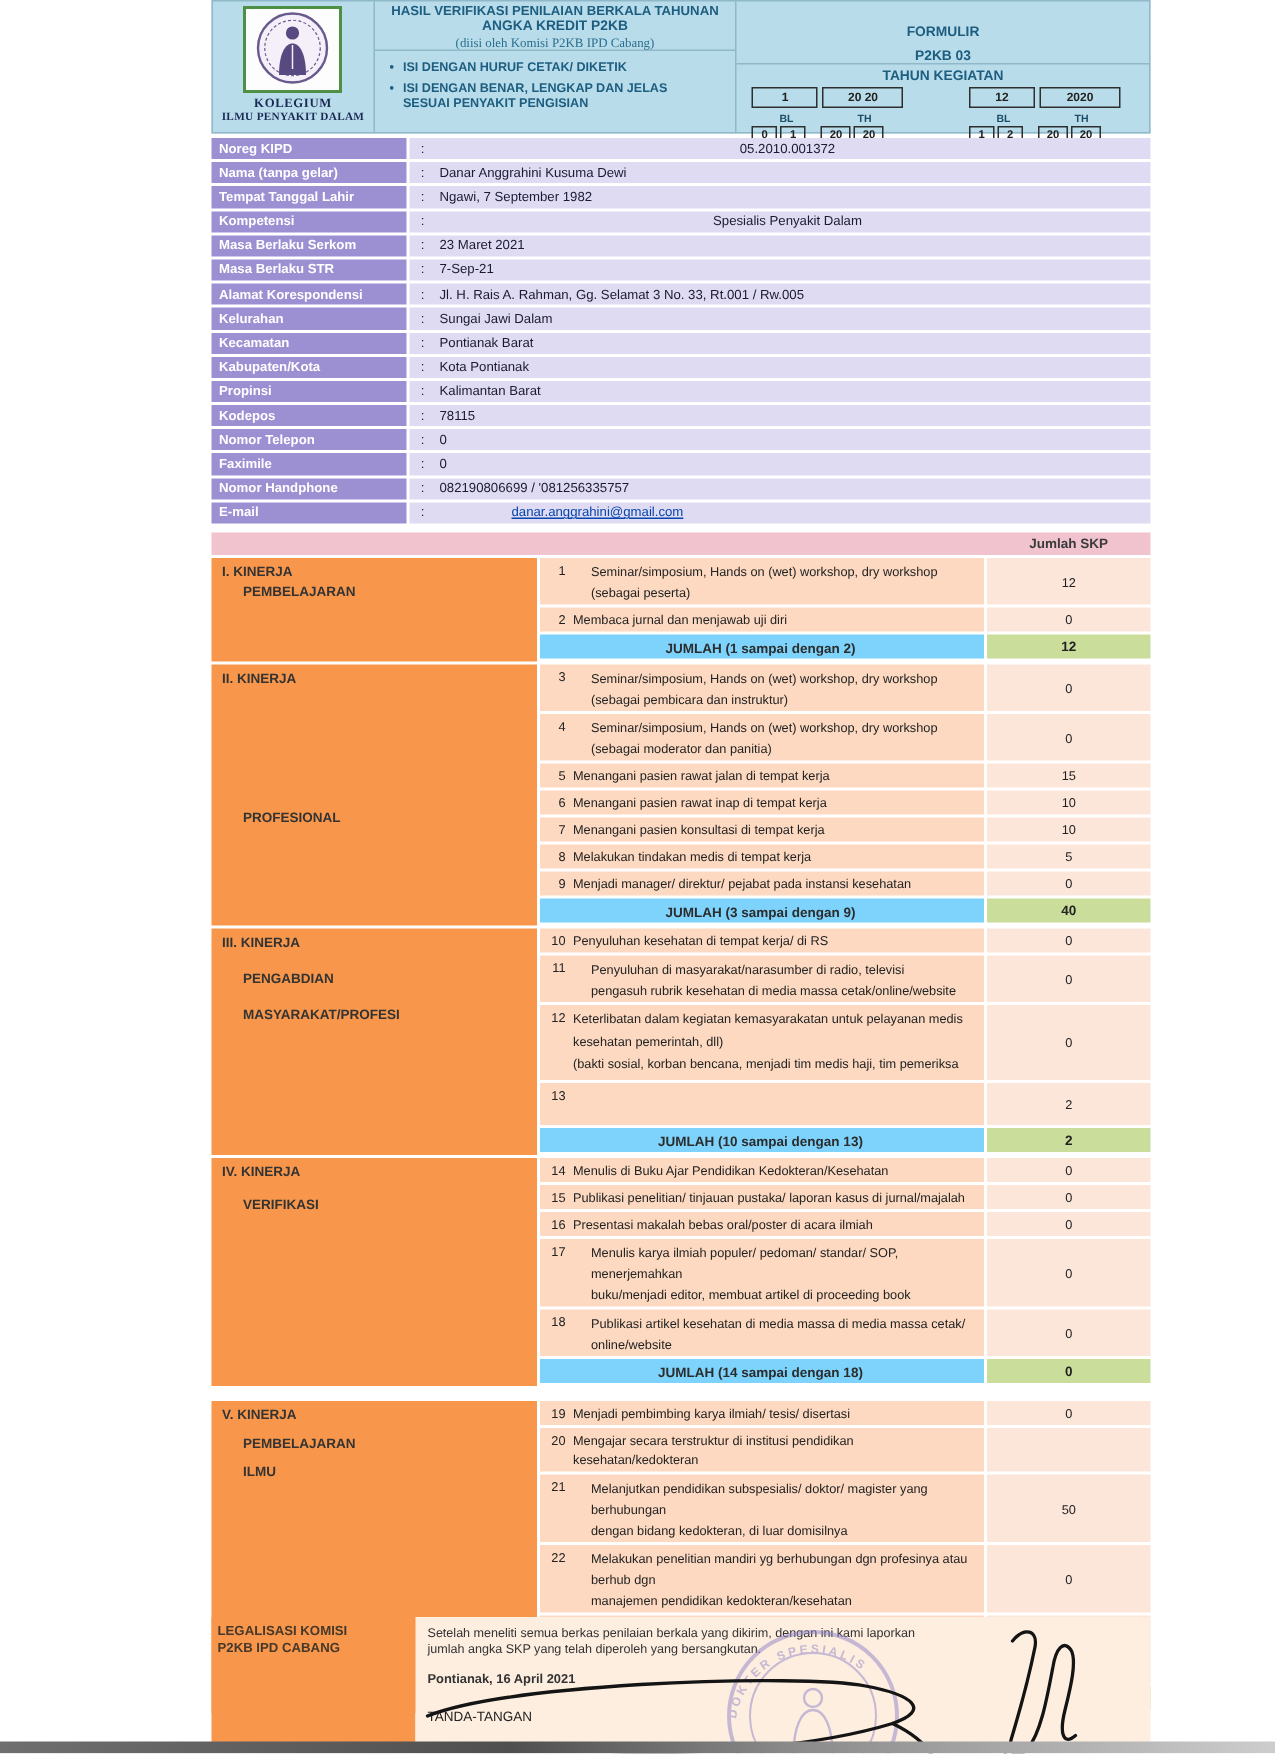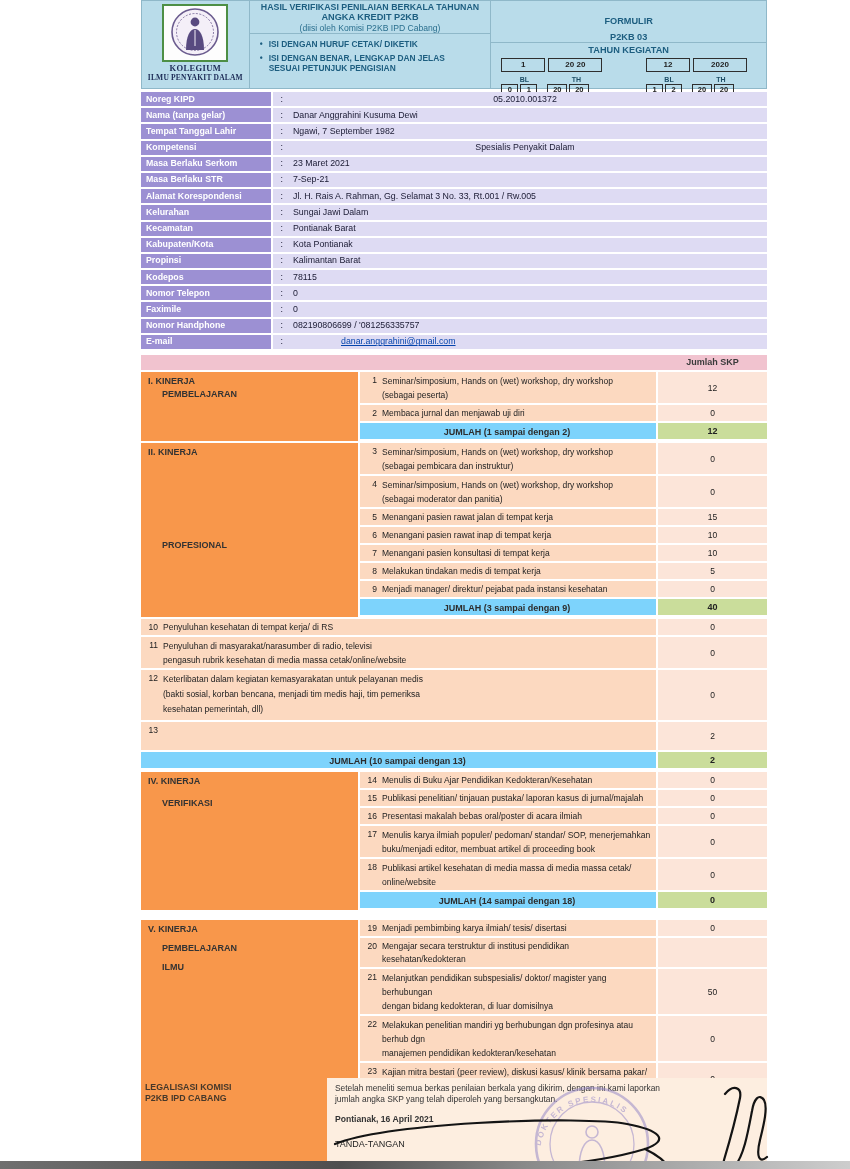--- a/index.html
+++ b/index.html
@@ -9,21 +9,21 @@
   .hdr{position:absolute;left:141px;top:0;width:626px;height:89px;background:#b9dcea;
        border:1px solid #8fb8c9;box-sizing:border-box;display:flex;}
   .hdr-logo{width:114px;border-right:1px solid #8fb8c9;box-sizing:border-box;text-align:center;}
   .seal-box{width:66px;height:58px;margin:3px auto 1px;border:2px solid #4d8f45;background:#fdfdfd;box-sizing:border-box;}
   .org1{font-family:"Liberation Serif",serif;font-weight:bold;font-size:8.5px;color:#1b2a55;letter-spacing:.4px;margin-top:1px;}
   .org2{font-family:"Liberation Serif",serif;font-weight:bold;font-size:7.5px;color:#1b2a55;letter-spacing:.2px;}
   .hdr-center{width:256px;border-right:1px solid #8fb8c9;box-sizing:border-box;display:flex;flex-direction:column;}
   .hdr-center-top{height:33px;padding-top:1px;text-align:center;border-bottom:1px solid #8fb8c9;box-sizing:border-box;}
   .t1{font-size:8.8px;font-weight:bold;color:#1d5e80;line-height:10px;}
   .t2{font-size:9.2px;font-weight:bold;color:#1d5e80;line-height:11px;}
-  .t3{font-size:8.6px;color:#2a6f8e;line-height:10px;}
+  .t3{font-size:8.6px;color:#2a6f8e;line-height:10px;font-family:Liberation Serif, serif;}
   .hdr-center-bot{padding:5px 4px 0 10px;}
   .brow{display:flex;font-size:8.4px;font-weight:bold;color:#1d5e80;line-height:10px;margin-bottom:4px;}
   .bdot{width:9px;}
   .hdr-right{flex:1;display:flex;flex-direction:column;margin-top:13px;}
   .hdr-right-top{height:33px;text-align:center;border-bottom:1px solid #8fb8c9;box-sizing:border-box;}
   .fml{font-size:9.2px;font-weight:bold;color:#1d5e80;margin-top:2px;}
   .fcode{font-size:9.2px;font-weight:bold;color:#1d5e80;margin-top:6px;}
   .tklabel{font-size:9.2px;font-weight:bold;color:#1d5e80;text-align:center;margin-top:2px;}
   .period-row{display:flex;padding:3px 8px 0 10px;}
   .pgroup{width:112px;}
@@ -69,29 +69,29 @@
   .sec-4 .t-extra{margin-top:6px;}
   .sec-4{margin-top:10px;}
   .sec-body{flex:1;display:flex;flex-direction:column;}
   .trow{display:flex;margin-bottom:2px;}
   .cell-desc{flex:1;background:#fcd9c0;display:flex;padding:2px 4px 1px 2px;box-sizing:border-box;}
   .rnum{width:15px;text-align:right;margin-right:5px;font-size:8.5px;color:#222;line-height:13px;}
   .rlines{flex:1;font-size:8.5px;color:#222;}
   .rlines div{line-height:13px;}
   .h1{min-height:16px;} .h2{min-height:28px;} .h3{min-height:50px;}
   .h2 .cell-desc,.h3 .cell-desc{align-items:flex-start;}
-  .h2 .rlines div{line-height:14px;} .h3 .rlines div{line-height:15px;}
+  .h2 .rlines div{line-height:14px;margin-left:12px;} .h3 .rlines div{line-height:15px;}
   .cell-skp{width:109px;margin-left:2px;background:#fce5d9;display:flex;align-items:center;
             justify-content:center;font-size:8.5px;color:#222;}
   .trow.total .cell-desc{background:#7dd3fc;justify-content:center;align-items:center;
             font-weight:bold;font-size:9px;color:#2c2c2c;}
   .trow.total .cell-skp{background:#cadd9b;font-weight:bold;font-size:9px;}
   
   .legal{position:absolute;left:141px;top:1078px;width:626px;height:84px;display:flex;}
-  .legal-left{width:186px;background:#f8974b;padding:4px 0 0 4px;box-sizing:border-box;
+  .legal-left{width:136px;background:#f8974b;padding:4px 0 0 4px;box-sizing:border-box;
               font-weight:bold;font-size:8.8px;color:#46382a;line-height:10.5px;}
   .legal-right{flex:1;background:#fdeee0;padding:5px 0 0 8px;box-sizing:border-box;position:relative;}
   .lg-par{font-size:8.4px;color:#333;line-height:11px;}
   .lg-date{font-size:8.6px;color:#333;margin-top:9px;font-weight:bold;}
   .lg-sign{font-size:9px;color:#222;margin-top:15px;}
   .stamp-svg{position:absolute;left:150px;top:-8px;pointer-events:none;}
   .sig-svg{position:absolute;left:0;top:0;pointer-events:none;}
   .bottom-bar{position:absolute;left:0;bottom:0;width:850px;height:8px;
               background:linear-gradient(90deg,#6f6f6f 0%,#4f4f4f 40%,#8a8a8a 62%,#cdcdcd 100%);}
 </style>
@@ -120,21 +120,21 @@
         <div class="t2">ANGKA KREDIT P2KB</div>
         <div class="t3">(diisi oleh Komisi P2KB IPD Cabang)</div>
       </div>
       <div class="hdr-center-bot">
         <div class="brow">
           <span class="bdot">•</span>
           <span>ISI DENGAN HURUF CETAK/ DIKETIK</span>
         </div>
         <div class="brow">
           <span class="bdot">•</span>
-          <span><span>ISI DENGAN BENAR, LENGKAP DAN JELAS</span><br><span>SESUAI PETUNJUK PENGISIAN</span></span>
+          <span><span>ISI DENGAN BENAR, LENGKAP DAN JELAS</span><br><span>SESUAI PENYAKIT PENGISIAN</span></span>
         </div>
       </div>
     </div>
     <div class="hdr-right">
       <div class="hdr-right-top">
         <div class="fml">FORMULIR</div>
         <div class="fcode">P2KB 03</div>
       </div>
       <div class="tklabel">TAHUN KEGIATAN</div>
       <div class="period-row">
@@ -389,20 +389,25 @@
             </div>
             <div class="cell-skp">0</div>
           </div>
           <div class="trow total h1">
             <div class="cell-desc">JUMLAH (3 sampai dengan 9)</div>
             <div class="cell-skp">40</div>
           </div>
         </div>
       </div>
       <div class="sec sec-2">
+        <div class="sec-title">
+          <div class="t-first">III. KINERJA</div>
+          <div class="t-extra">PENGABDIAN</div>
+          <div class="t-extra">MASYARAKAT/PROFESI</div>
+        </div>
         <div class="sec-body">
           <div class="trow h1">
             <div class="cell-desc">
               <div class="rnum">10</div>
               <div class="rlines">
                 <div>Penyuluhan kesehatan di tempat kerja/ di RS</div>
               </div>
             </div>
             <div class="cell-skp">0</div>
           </div>
@@ -414,22 +419,22 @@
                 <div>pengasuh rubrik kesehatan di media massa cetak/online/website</div>
               </div>
             </div>
             <div class="cell-skp">0</div>
           </div>
           <div class="trow h3">
             <div class="cell-desc">
               <div class="rnum">12</div>
               <div class="rlines">
                 <div>Keterlibatan dalam kegiatan kemasyarakatan untuk pelayanan medis</div>
+                <div>kesehatan pemerintah, dll)</div>
                 <div>(bakti sosial, korban bencana, menjadi tim medis haji, tim pemeriksa</div>
-                <div>kesehatan pemerintah, dll)</div>
               </div>
             </div>
             <div class="cell-skp">0</div>
           </div>
           <div class="trow h2">
             <div class="cell-desc">
               <div class="rnum">13</div>
             </div>
             <div class="cell-skp">2</div>
           </div>

